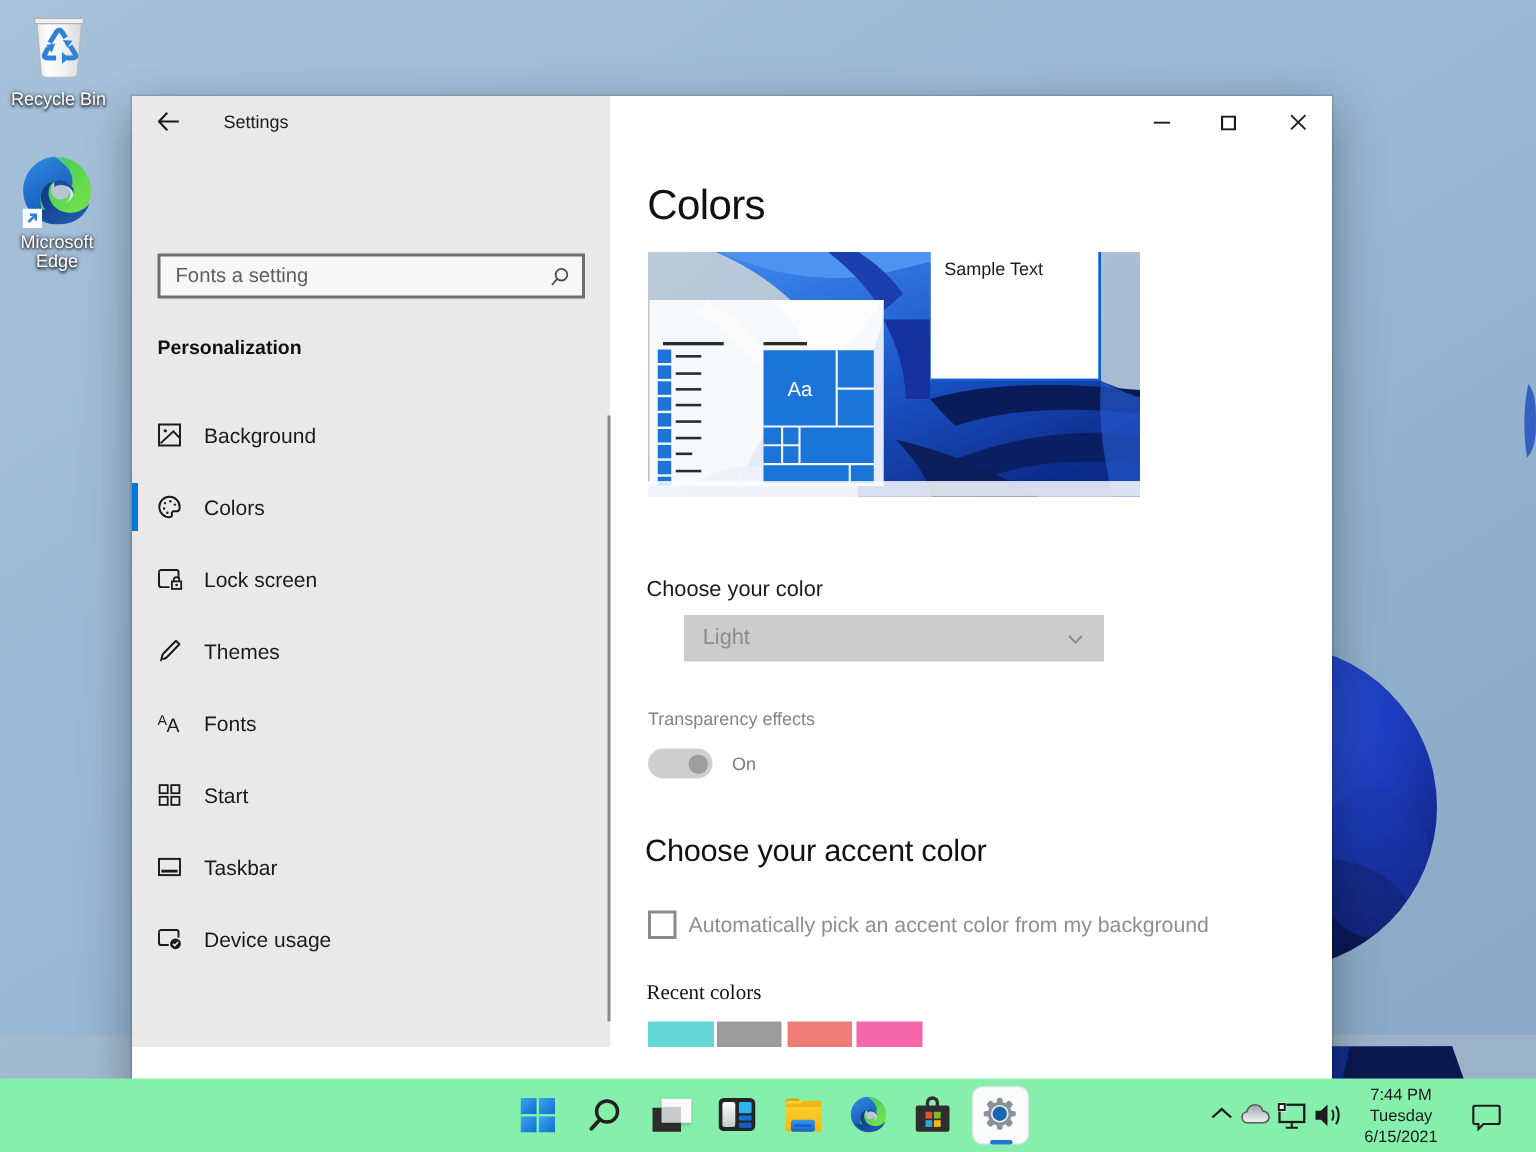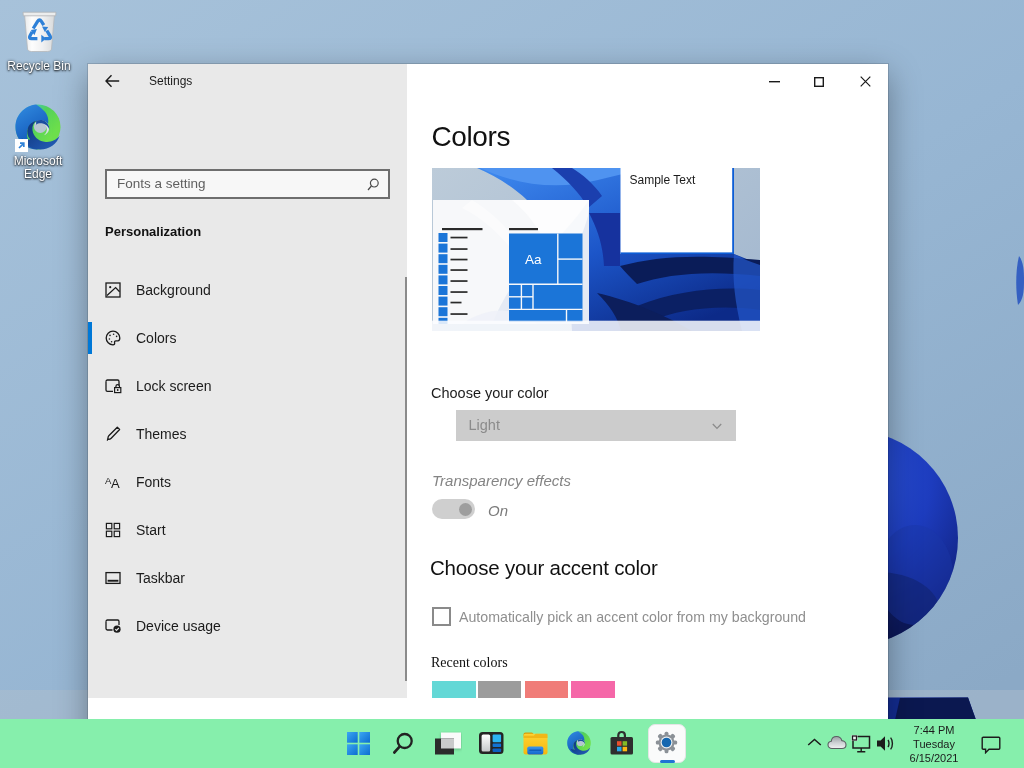--- a/index.html
+++ b/index.html
@@ -20,21 +20,21 @@
 
   .navitem { position:absolute; left:0; width:319px; height:40px; }
   .navitem .ico { position:absolute; left:17px; top:12px; }
   .navitem .lbl { position:absolute; left:48px; top:50%; transform:translateY(-50%);
                   font-size:14px; color:#1b1b1b; }
   #selbar { position:absolute; left:0; top:258px; width:4px; height:32px; background:#0078d7; }
 
   
   .h1 { position:absolute; font-size:28px; color:#111; font-weight:400; letter-spacing:-0.4px; }
   .label15 { position:absolute; font-size:14.5px; color:#1b1b1b; }
-  .gray15 { position:absolute; font-size:15px; color:#848484;font-style:italic; }
+  .gray15 { position:absolute; font-size:12px; color:#848484; }
 </style>
 </head>
 <body>
 <div id="desktop">
   <svg id="wallsvg" width="1024" height="768" viewBox="0 0 1024 768">
     <defs>
       <linearGradient id="sky" x1="0" y1="0" x2="0.85" y2="1">
         <stop offset="0" stop-color="#a7c2da"></stop>
         <stop offset="0.55" stop-color="#97b6d3"></stop>
         <stop offset="1" stop-color="#8ba9c6"></stop>

